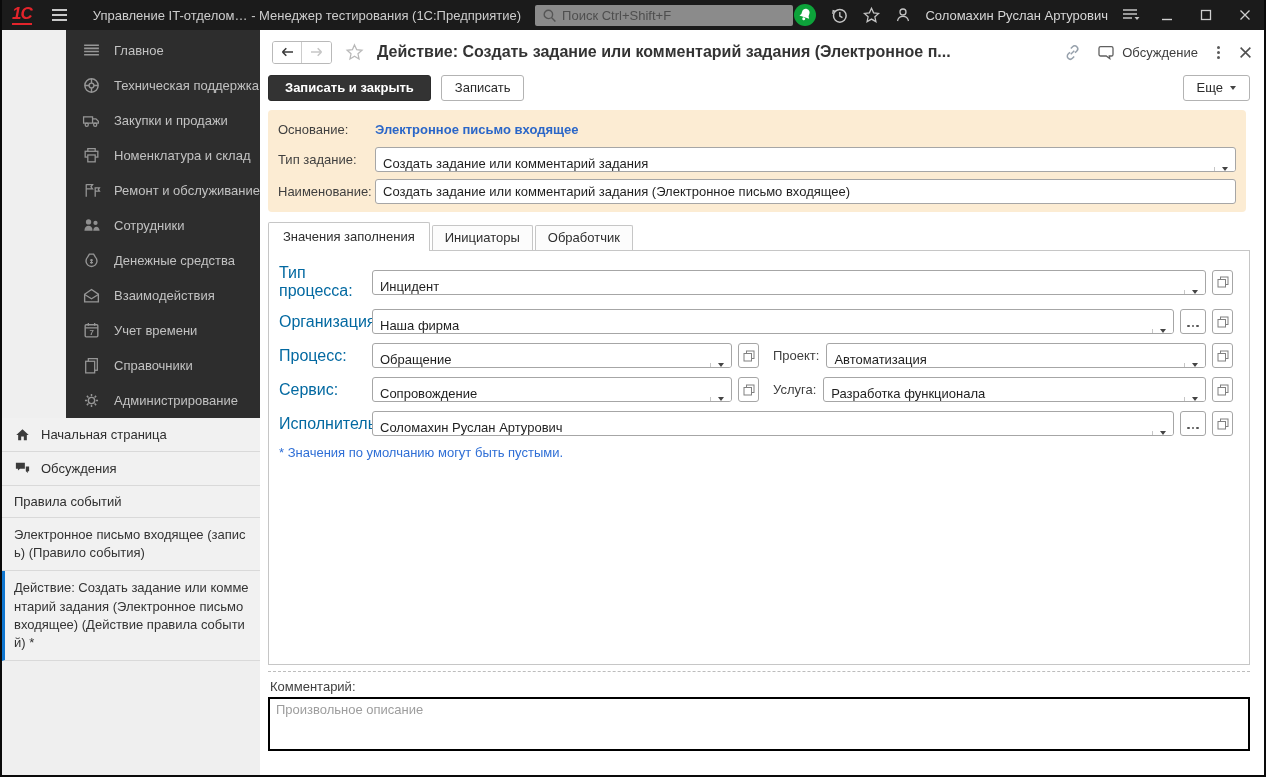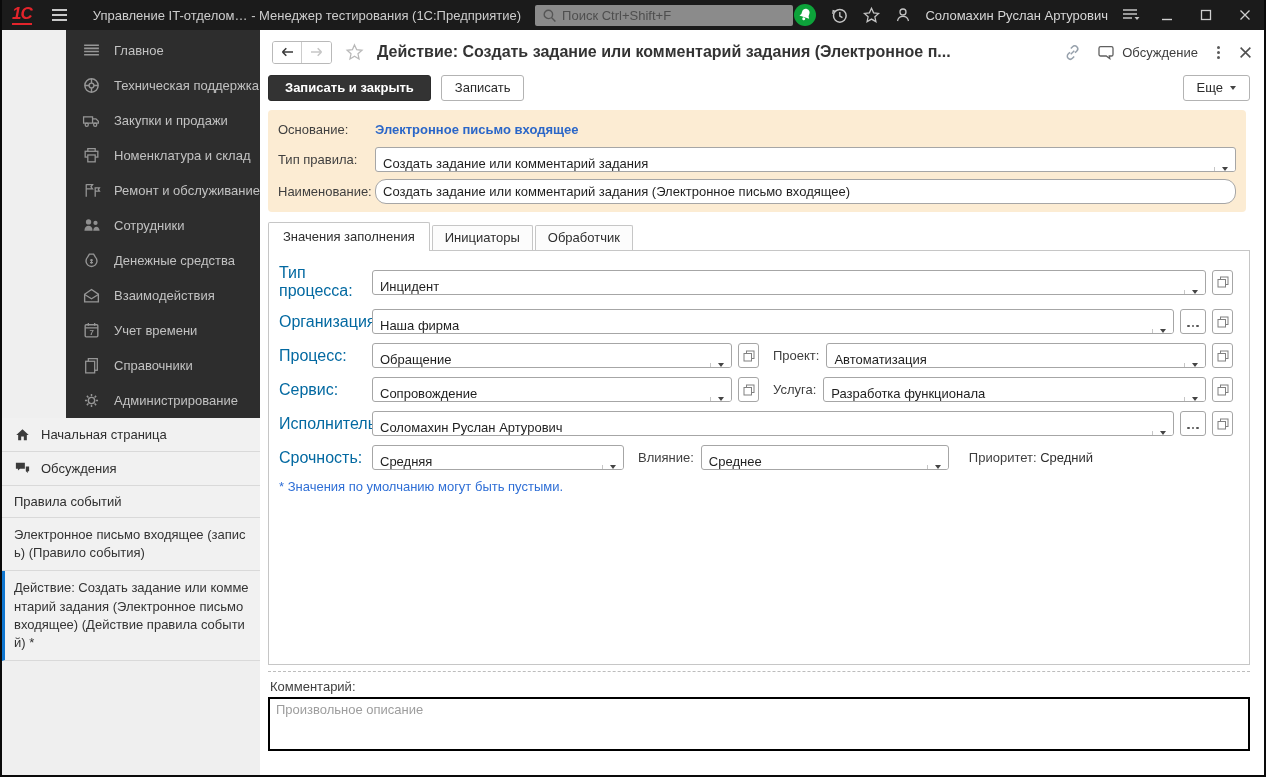--- a/index.html
+++ b/index.html
@@ -53,21 +53,21 @@
 
   .opanel { margin:9px 18px 0 8px; background:#fcecd3; border-radius:4px; padding:8px 10px; }
   .orow { display:flex; align-items:center; margin-bottom:7px; }
   .orow:last-child { margin-bottom:0; }
   .olbl { width:97px; flex:0 0 97px; font-size:13px; color:#3f3f3f; }
   .olink { font-size:13px; font-weight:bold; color:#2a66c8; text-decoration:none; cursor:pointer; }
 
   .combo { display:flex; align-items:flex-end; height:25px; background:#ffffff; border:1px solid #a6a6a6; border-radius:3px; overflow:hidden; }
   .combo input { flex:1; min-width:0; border:none; outline:none; background:transparent; padding:0 7px; font-size:13px; color:#1f1f1f; font-family:"Liberation Sans",sans-serif; }
   .dd { width:21px; flex:0 0 21px; border-left:1px solid #c6c6c6; display:flex; align-items:center; justify-content:center; cursor:pointer; background:#fff; }
-  .inp { height:25px; border:1px solid #a6a6a6; border-radius:11px; background:#fff; padding:0 7px; font-size:13px; color:#1f1f1f; outline:none; font-family:"Liberation Sans",sans-serif; }
+  .inp { height:25px; border:1px solid #a6a6a6; border-radius:3px; background:#fff; padding:0 7px; font-size:13px; color:#1f1f1f; outline:none; font-family:"Liberation Sans",sans-serif; }
   .flex1 { flex:1; min-width:0; }
   .sqbtn { width:21px; height:25px; flex:0 0 21px; margin-left:6px; border:1px solid #a6a6a6; border-radius:3px; background:#fff; display:flex; align-items:center; justify-content:center; cursor:pointer; }
   .dotsbtn { width:26px; height:25px; flex:0 0 26px; margin-left:6px; border:1px solid #a6a6a6; border-radius:3px; background:#fff; display:flex; align-items:flex-end; justify-content:center; gap:2px; padding-bottom:6px; cursor:pointer; }
   .dotsbtn i { width:2.5px; height:2.5px; border-radius:50%; background:#555; }
 
   .tabs { margin:10px 0 0 8px; display:flex; align-items:flex-end; position:relative; z-index:2; }
   .tab { border:1px solid #c6c6c6; border-bottom:none; border-radius:2px 2px 0 0; margin-right:2px; font-size:13px; color:#2e2e2e; cursor:pointer; }
   .tab.active { padding:6px 14px 7px; background:#fff; margin-bottom:-1px; font-weight:normal; }
   .tab.inactive { padding:4px 12px 5px; background:#fcfcfc; }
 
@@ -360,21 +360,21 @@
             <i class="caret"></i>
         </button>
       </div>
 
       <div class="opanel">
         <div class="orow" style="height:22px;">
           <span class="olbl">Основание:</span>
           <a class="olink">Электронное письмо входящее</a>
         </div>
         <div class="orow">
-          <span class="olbl">Тип правила:</span>
+          <span class="olbl">Тип задание:</span>
           <span class="combo flex1">
             <input readonly="" value="Создать задание или комментарий задания" style="">
             <span class="dd">
                 <i class="caret"></i>
               </span>
           </span>
         </div>
         <div class="orow">
           <span class="olbl">Наименование:</span>
           <input class="inp flex1" readonly="" value="Создать задание или комментарий задания (Электронное письмо входящее)" style="">
@@ -498,40 +498,20 @@
               <i></i>
             </span>
           <span class="sqbtn">
             <svg width="12" height="12" viewBox="0 0 12 12">
                 <rect x="3.5" y="1" width="7.5" height="7.5" fill="#fff" stroke="#808080"></rect>
                 <rect x="1" y="3.5" width="7.5" height="7.5" fill="#fff" stroke="#808080"></rect>
               </svg>
           </span>
         </div>
 
-        <div class="frow">
-          <span class="flbl">Срочность:</span>
-          <span class="combo" style="width:252px;">
-            <input readonly="" value="Средняя" style="">
-            <span class="dd">
-                <i class="caret"></i>
-              </span>
-          </span>
-          <span class="midlbl">Влияние:</span>
-          <span class="combo" style="width:248px;">
-            <input readonly="" value="Среднее" style="">
-            <span class="dd">
-                <i class="caret"></i>
-              </span>
-          </span>
-          <span class="prio">
-            <span>Приоритет:</span>
-            <b>Средний</b>
-          </span>
-        </div>
 
         <div class="note">* Значения по умолчанию могут быть пустыми.</div>
       </div>
 
       <div class="splitter"></div>
 
       <div class="clabel">Комментарий:</div>
       <textarea class="comment" placeholder="Произвольное описание" style=""></textarea>
 
     </div>

